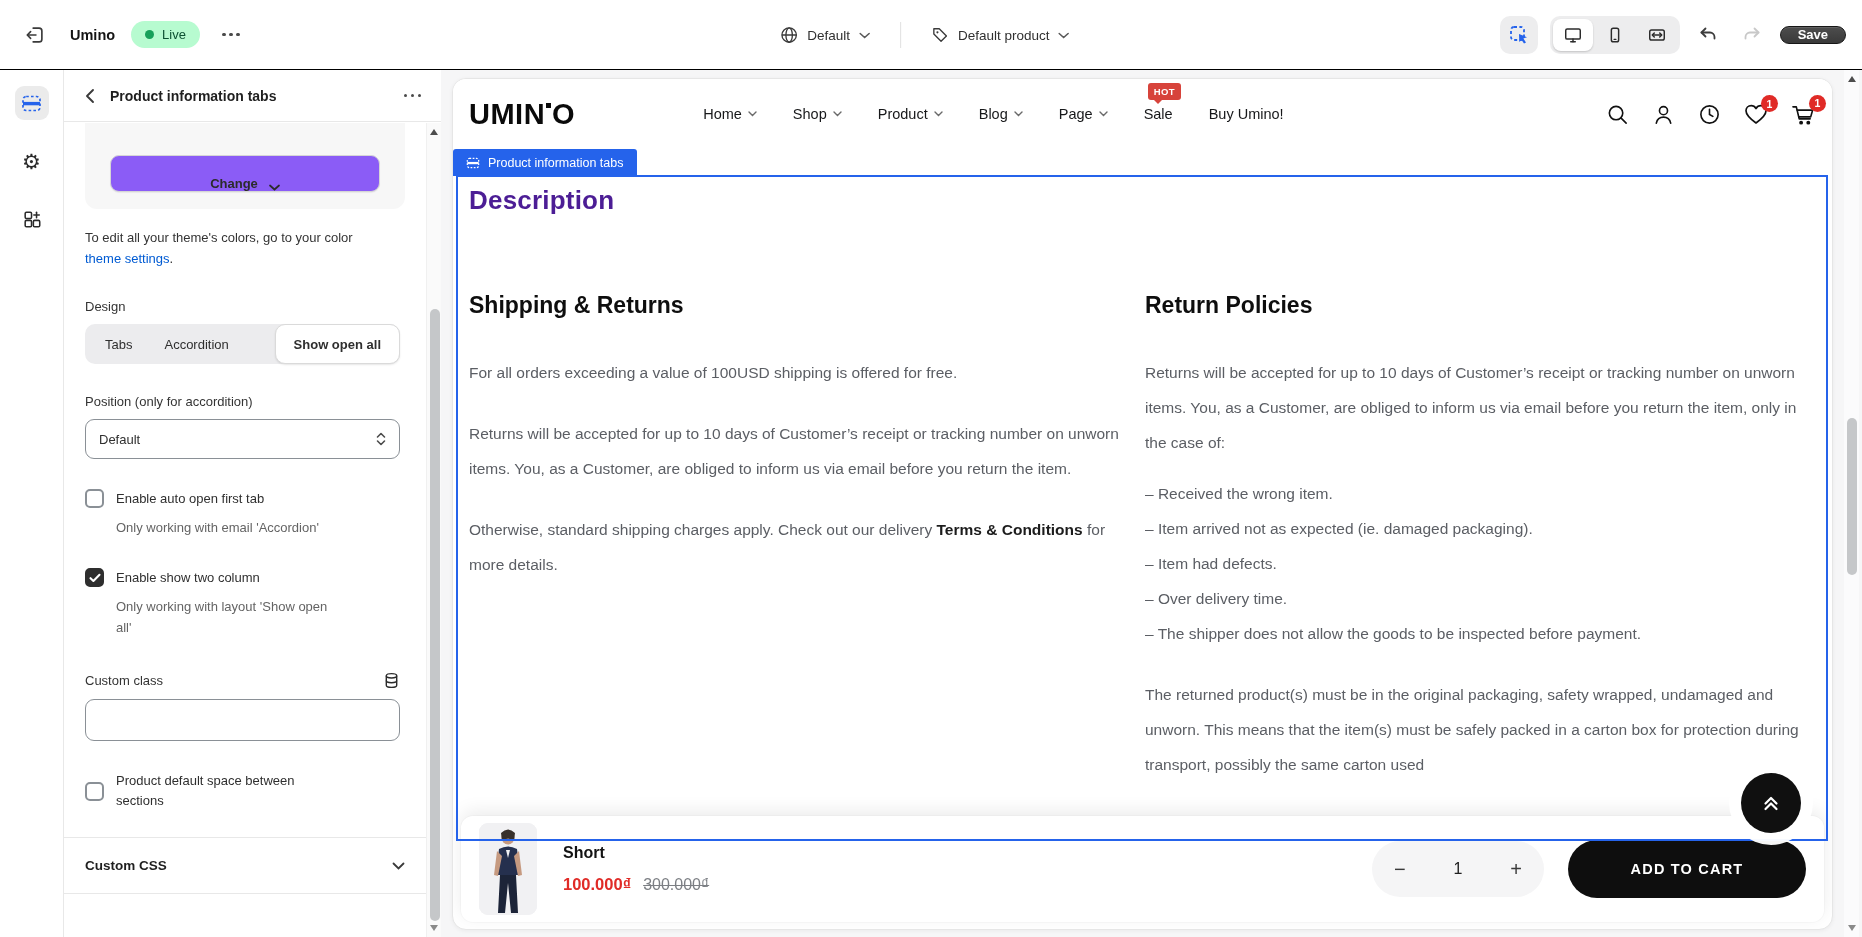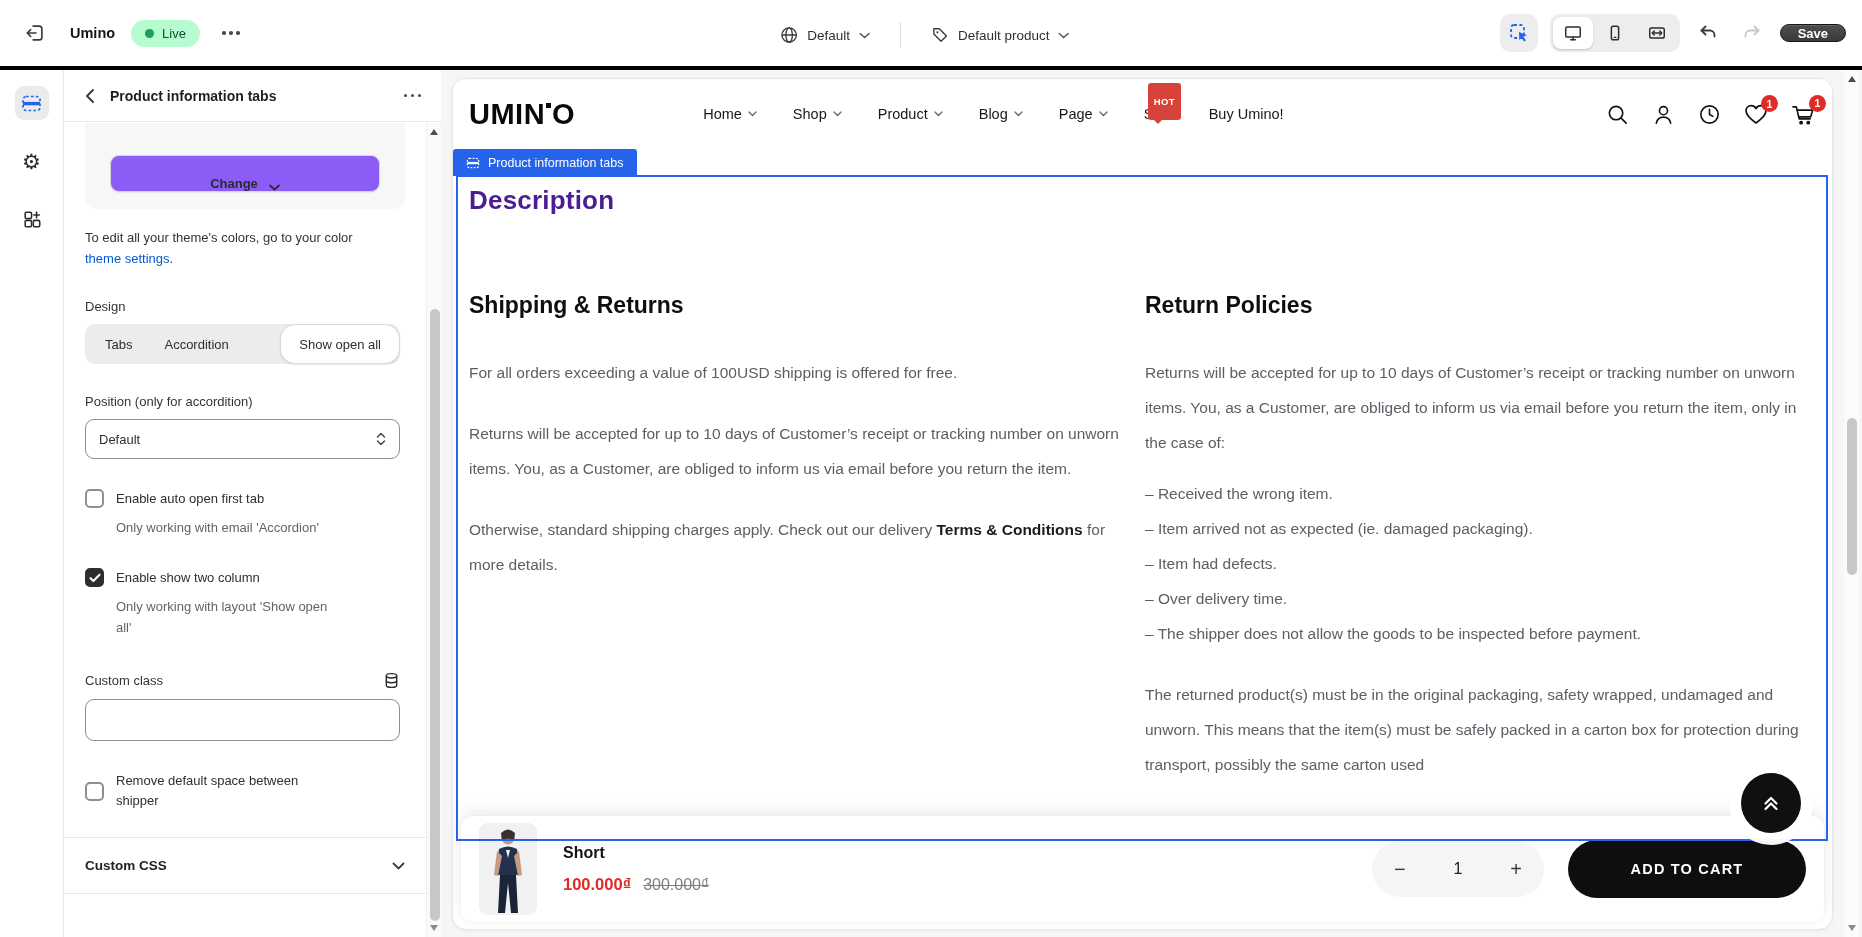--- a/index.html
+++ b/index.html
@@ -1,21 +1,21 @@
 <!DOCTYPE html>
 <html><head>
 <meta charset="utf-8">
 <style>
   * { margin:0; padding:0; box-sizing:border-box; }
   html,body { width:1862px; height:937px; overflow:hidden;
     font-family:"Liberation Sans", sans-serif; background:#f6f6f7; }
 
   
   .topbar { position:absolute; top:0; left:0; width:1862px; height:70px;
-    background:#fff; border-bottom:4px solid #000000; display:flex;
+    background:#fff; border-bottom:1px solid #000000; display:flex;
     align-items:center; padding:0 16px; z-index:20; }
   .tb-left { display:flex; align-items:center; gap:16px; }
   .icon-btn { display:grid; place-items:center; width:38px; height:38px;
     border-radius:10px; cursor:pointer; background:transparent; border:none; }
   .store-name { font-size:14.5px; font-weight:700; color:#151515; }
   .live-badge { display:flex; align-items:center; gap:8px; background:#b7fbd0;
     border-radius:999px; padding:6px 14px; font-size:13px; color:#0c5132; }
   .live-dot { width:9px; height:9px; border-radius:50%; background:#17a05a; }
   .dots { display:flex; gap:3.5px; align-items:center; }
   .dots i { width:3.5px; height:3.5px; border-radius:50%; background:#4a4a4a; }
@@ -67,22 +67,22 @@
 
   .note { margin-top:18px; font-size:13px; line-height:21px; color:#343434; width:305px; }
   .note a { color:#005bd3; text-decoration:none; cursor:pointer; }
 
   .field-label { margin-top:30px; font-size:13px; color:#343434; }
   .segmented { margin-top:10px; width:315px; height:40px; background:#ececee;
     border-radius:10px; display:flex; align-items:stretch; }
   .seg-opt { display:flex; align-items:center; padding:0 16px; font-size:13px;
     color:#2f2f2f; cursor:pointer; white-space:nowrap; }
   .seg-opt.first { padding-left:20px; }
-  .seg-opt.selected { background:#fff; border:1px solid #dadada; border-radius:15px;
-    box-shadow:0 1px 2px rgba(0,0,0,.10); font-weight:400; padding:0 18px;
+  .seg-opt.selected { background:#fff; border:1px solid #dadada; border-radius:10px;
+    box-shadow:0 1px 2px rgba(0,0,0,.10); font-weight:700; padding:0 18px;
     margin-left:auto; }
 
   .select-box { margin-top:10px; width:315px; height:40px; border:1px solid #8a9096;
     border-radius:9px; display:flex; align-items:center; padding:0 13px;
     font-size:13px; color:#2f2f2f; cursor:pointer; background:#fff; }
   .select-box .caret { margin-left:auto; }
 
   .cb-row { margin-top:30px; display:flex; gap:12px; }
   .cb-row.centered { align-items:center; }
   .checkbox { flex:0 0 auto; width:19px; height:19px; border:2px solid #8a9096;
@@ -132,21 +132,21 @@
   .logo { font-size:29px; font-weight:800; letter-spacing:.5px; color:#0a0a0a;
     display:flex; align-items:flex-start; cursor:pointer; }
   .logo-mark { width:5px; height:5px; background:#0a0a0a; display:inline-block;
     margin:5px 1px 0 1px; }
   .store-nav { margin-left:128px; display:flex; align-items:center; gap:36px;
     font-size:14.5px; font-weight:500; color:#17181a; }
   .nav-item { display:flex; align-items:center; gap:6px; cursor:pointer; }
   .nav-sale { position:relative; }
   .hot-badge { position:absolute; top:-23px; left:4px; background:#d7433b;
     color:#fff; font-size:9.5px; font-weight:700; letter-spacing:.4px;
-    padding:13px 6px; border-radius:3px; }
+    padding:3px 6px; border-radius:3px; }
   .hot-badge:after { content:""; position:absolute; top:100%; left:6px;
     border:4px solid transparent; border-top-color:#d7433b; }
   .store-icons { margin-left:auto; display:flex; align-items:center; gap:23px; }
   .store-icon { position:relative; cursor:pointer; display:grid; place-items:center; }
   .count-badge { position:absolute; top:-8px; right:-10px; width:17px; height:17px;
     background:#e02b27; color:#fff; border-radius:50%; font-size:10.5px;
     font-weight:700; display:grid; place-items:center; }
 
   .selection-label { position:absolute; top:70px; left:0; height:27px; z-index:5;
     display:flex; align-items:center; gap:8px; padding:0 13px; background:#2563eb;
@@ -405,21 +405,21 @@
           <ellipse cx="9" cy="4" rx="5.5" ry="2.3"></ellipse>
           <path d="M3.5 4 V9 c0 1.27 2.46 2.3 5.5 2.3 s5.5 -1.03 5.5 -2.3 V4"></path>
           <path d="M3.5 9 V14 c0 1.27 2.46 2.3 5.5 2.3 s5.5 -1.03 5.5 -2.3 V9"></path>
         </svg>
       </span>
     </div>
     <input class="text-input" type="text" value="" style="">
 
     <div class="cb-row centered">
       <div class="checkbox"></div>
-      <div class="cb-label two-line">Remove default space between shipper</div>
+      <div class="cb-label two-line">Product default space between sections</div>
     </div>
 
     <div class="panel-divider"></div>
     <div class="css-row">
       <span class="css-title">Custom CSS</span>
       <span>
         <svg width="13" height="8" viewBox="0 0 13 8" fill="none" stroke="#3a3a3a" stroke-width="1.8" stroke-linecap="round">
             <path d="M1.5 1.5 L6.5 6.5 L11.5 1.5"></path>
           </svg>
       </span>

